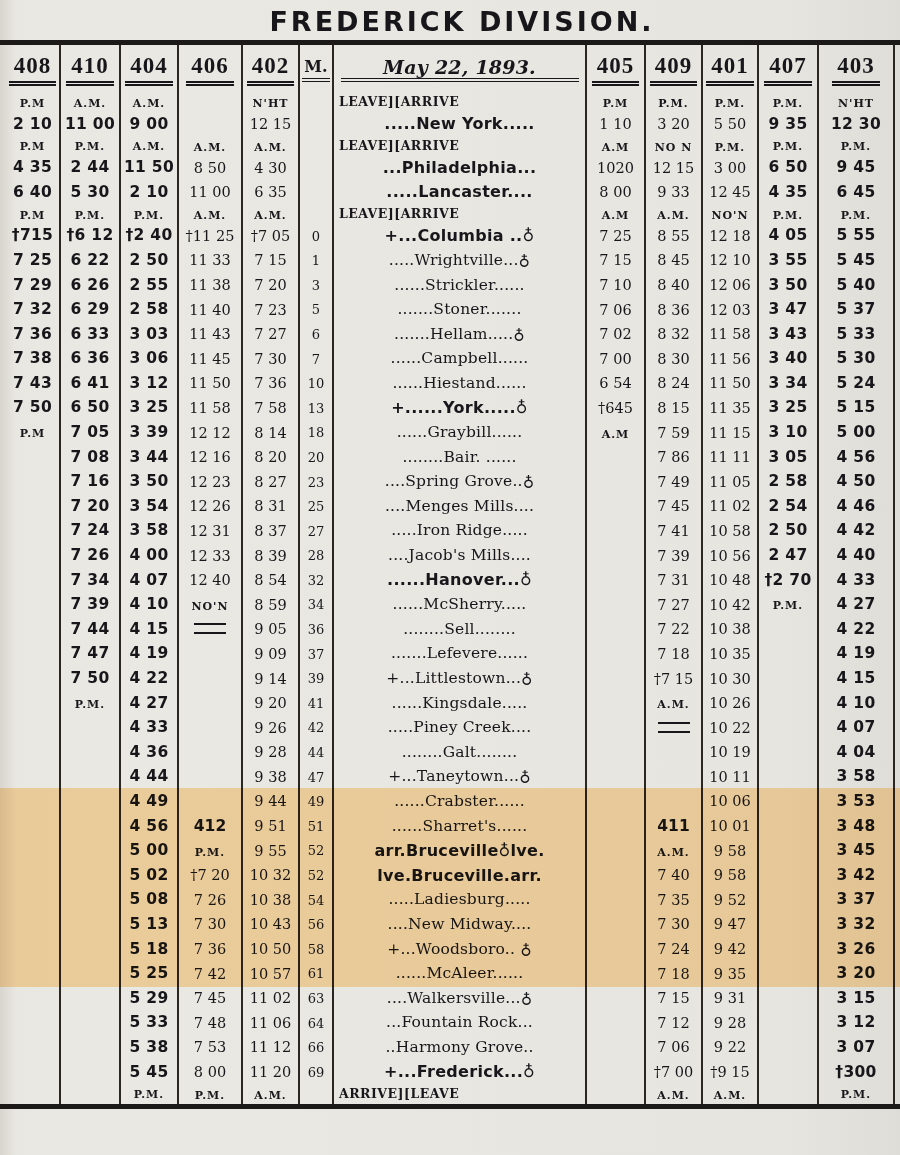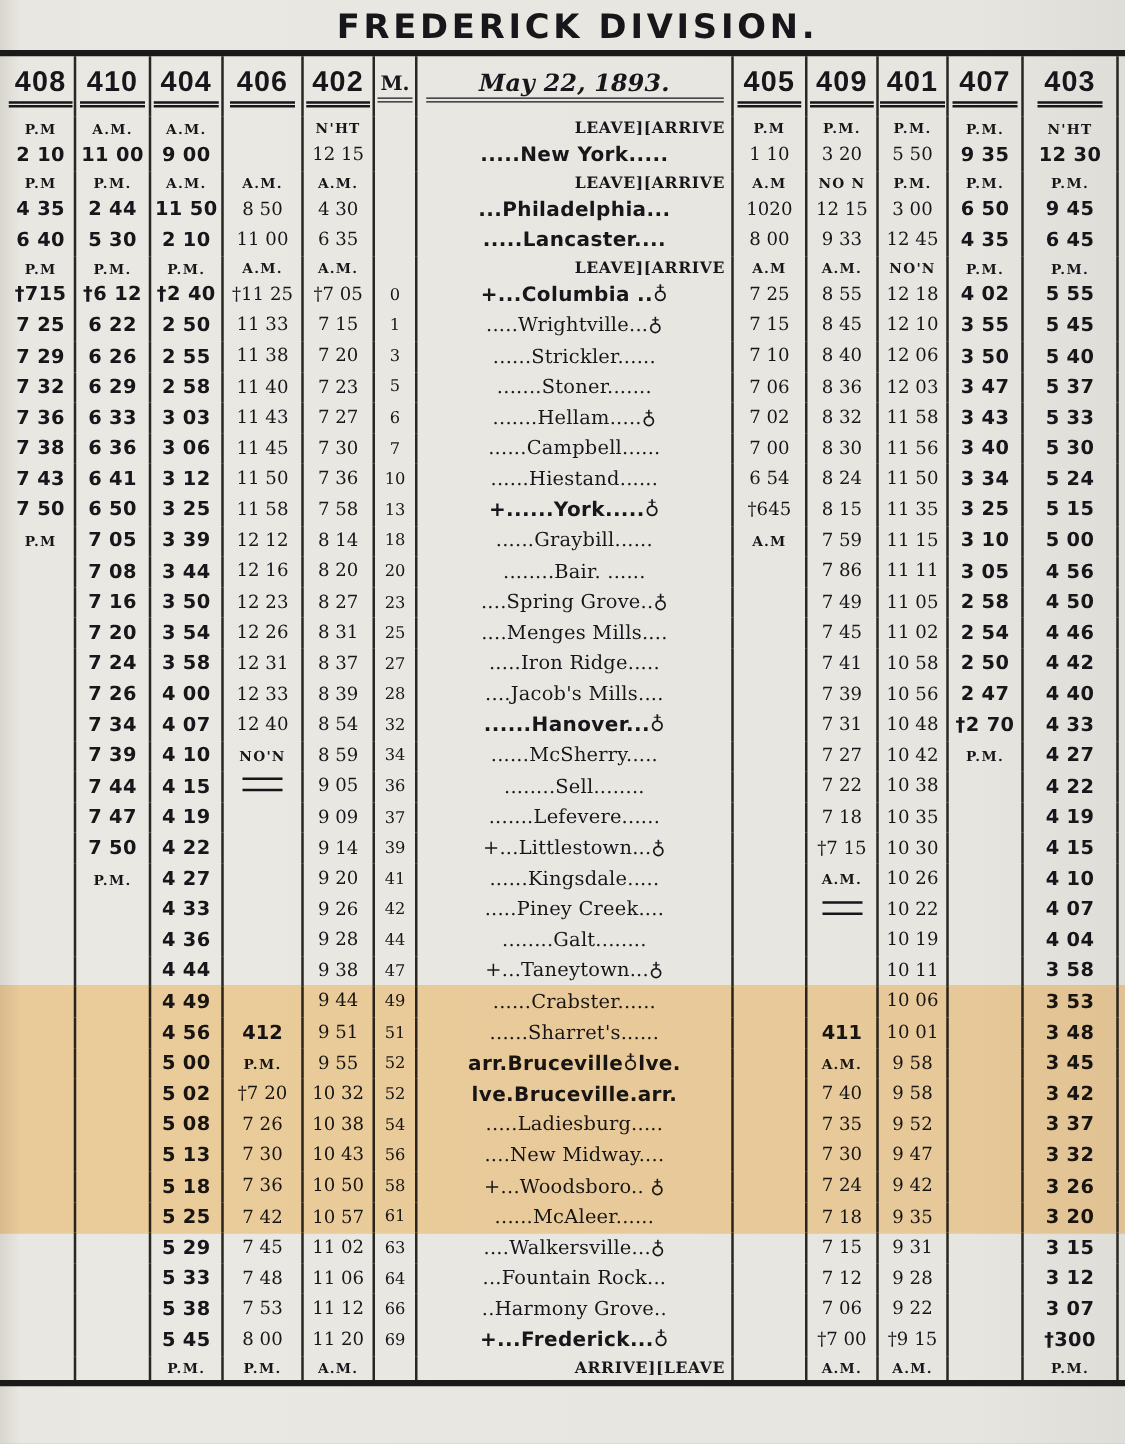--- a/index.html
+++ b/index.html
@@ -8,36 +8,36 @@
     font-family:"DejaVu Serif",serif;}
   .title{text-align:center;font-family:"DejaVu Sans",sans-serif;font-weight:800;
     font-size:27px;letter-spacing:3px;padding-top:7px;line-height:30px;padding-left:24px;}
   .toprule{border-top:5px solid #1c1a18;margin-top:3px;}
   table{border-collapse:collapse;table-layout:fixed;width:888px;margin-left:6px;}
   th,td{border-left:2px solid #2a2723;padding:0;text-align:center;vertical-align:middle;
     white-space:nowrap;overflow:hidden;}
   th.c0,td.c0{border-left:none;}
   table{border-right:2px solid #2a2723;}
   thead th{height:48px;}
-  .hnum{display:inline-block;font-family:Liberation Sans, sans-serif;font-weight:800;font-size:23px;
+  .hnum{display:inline-block;font-family:Liberation Serif, serif;font-weight:800;font-size:23px;
     letter-spacing:1px;border-bottom:5px double #17161a;padding:0 5px 2px;}
   .hm{display:inline-block;font-size:16px;border-bottom:4px double #17161a;padding:0 2px 2px;}
   .hdate{display:inline-block;font-style:italic;font-size:19px;min-width:238px;
     border-bottom:4px double #17161a;padding-bottom:0;}
   tr.data{height:24.6px;}
   tr.label{height:19px;}
   td{line-height:1;}
   .c0,.c1,.c2,.c10,.c11{font-family:"DejaVu Sans",sans-serif;font-weight:700;font-size:15.5px;letter-spacing:.3px;}
   .c3,.c4,.c7,.c8,.c9{font-family:"DejaVu Serif",serif;font-size:14.5px;}
   .c5{font-family:"DejaVu Serif",serif;font-size:13px;}
   .c6{font-family:"DejaVu Serif",serif;font-size:15.5px;letter-spacing:.2px;}
   td.stb{font-family:"DejaVu Sans",sans-serif;font-weight:800;font-size:16px;letter-spacing:.3px;}
   td .lab{font-family:"DejaVu Serif",serif;font-weight:700;font-size:11px;letter-spacing:1px;}
   td .bnum{font-family:"DejaVu Sans",sans-serif;font-weight:800;font-size:15.5px;}
-  .lrw{display:flex;justify-content:flex-end;align-items:center;padding:0 5px;}
+  .lrw{display:flex;justify-content:flex-start;align-items:center;padding:0 5px;}
   .lv{font-family:"DejaVu Serif",serif;font-weight:700;font-size:12.5px;letter-spacing:.5px;}
   .dbl{display:inline-block;width:32px;height:7px;border-top:2px solid #17161a;border-bottom:2px solid #17161a;}
   .botrule{border-top:5px solid #1c1a18;width:900px;}
   #hl-overlay{position:absolute;left:0;width:900px;mix-blend-mode:multiply;pointer-events:none;z-index:5;}
 </style>
 </head>
 <body>
 
 <div id="page">
   <div class="title">FREDERICK DIVISION.</div>
@@ -178,21 +178,21 @@
           <td class="c0">†715</td>
           <td class="c1">†6 12</td>
           <td class="c2">†2 40</td>
           <td class="c3">†11 25</td>
           <td class="c4">†7 05</td>
           <td class="c5">0</td>
           <td class="c6 stb">+...Columbia ..♁</td>
           <td class="c7">7 25</td>
           <td class="c8">8 55</td>
           <td class="c9">12 18</td>
-          <td class="c10">4 02</td>
+          <td class="c10">4 05</td>
           <td class="c11">5 55</td>
         </tr>
         <tr class="data">
           <td class="c0">7 25</td>
           <td class="c1">6 22</td>
           <td class="c2">2 50</td>
           <td class="c3">11 33</td>
           <td class="c4">7 15</td>
           <td class="c5">1</td>
           <td class="c6">.....Wrightville...♁</td>

